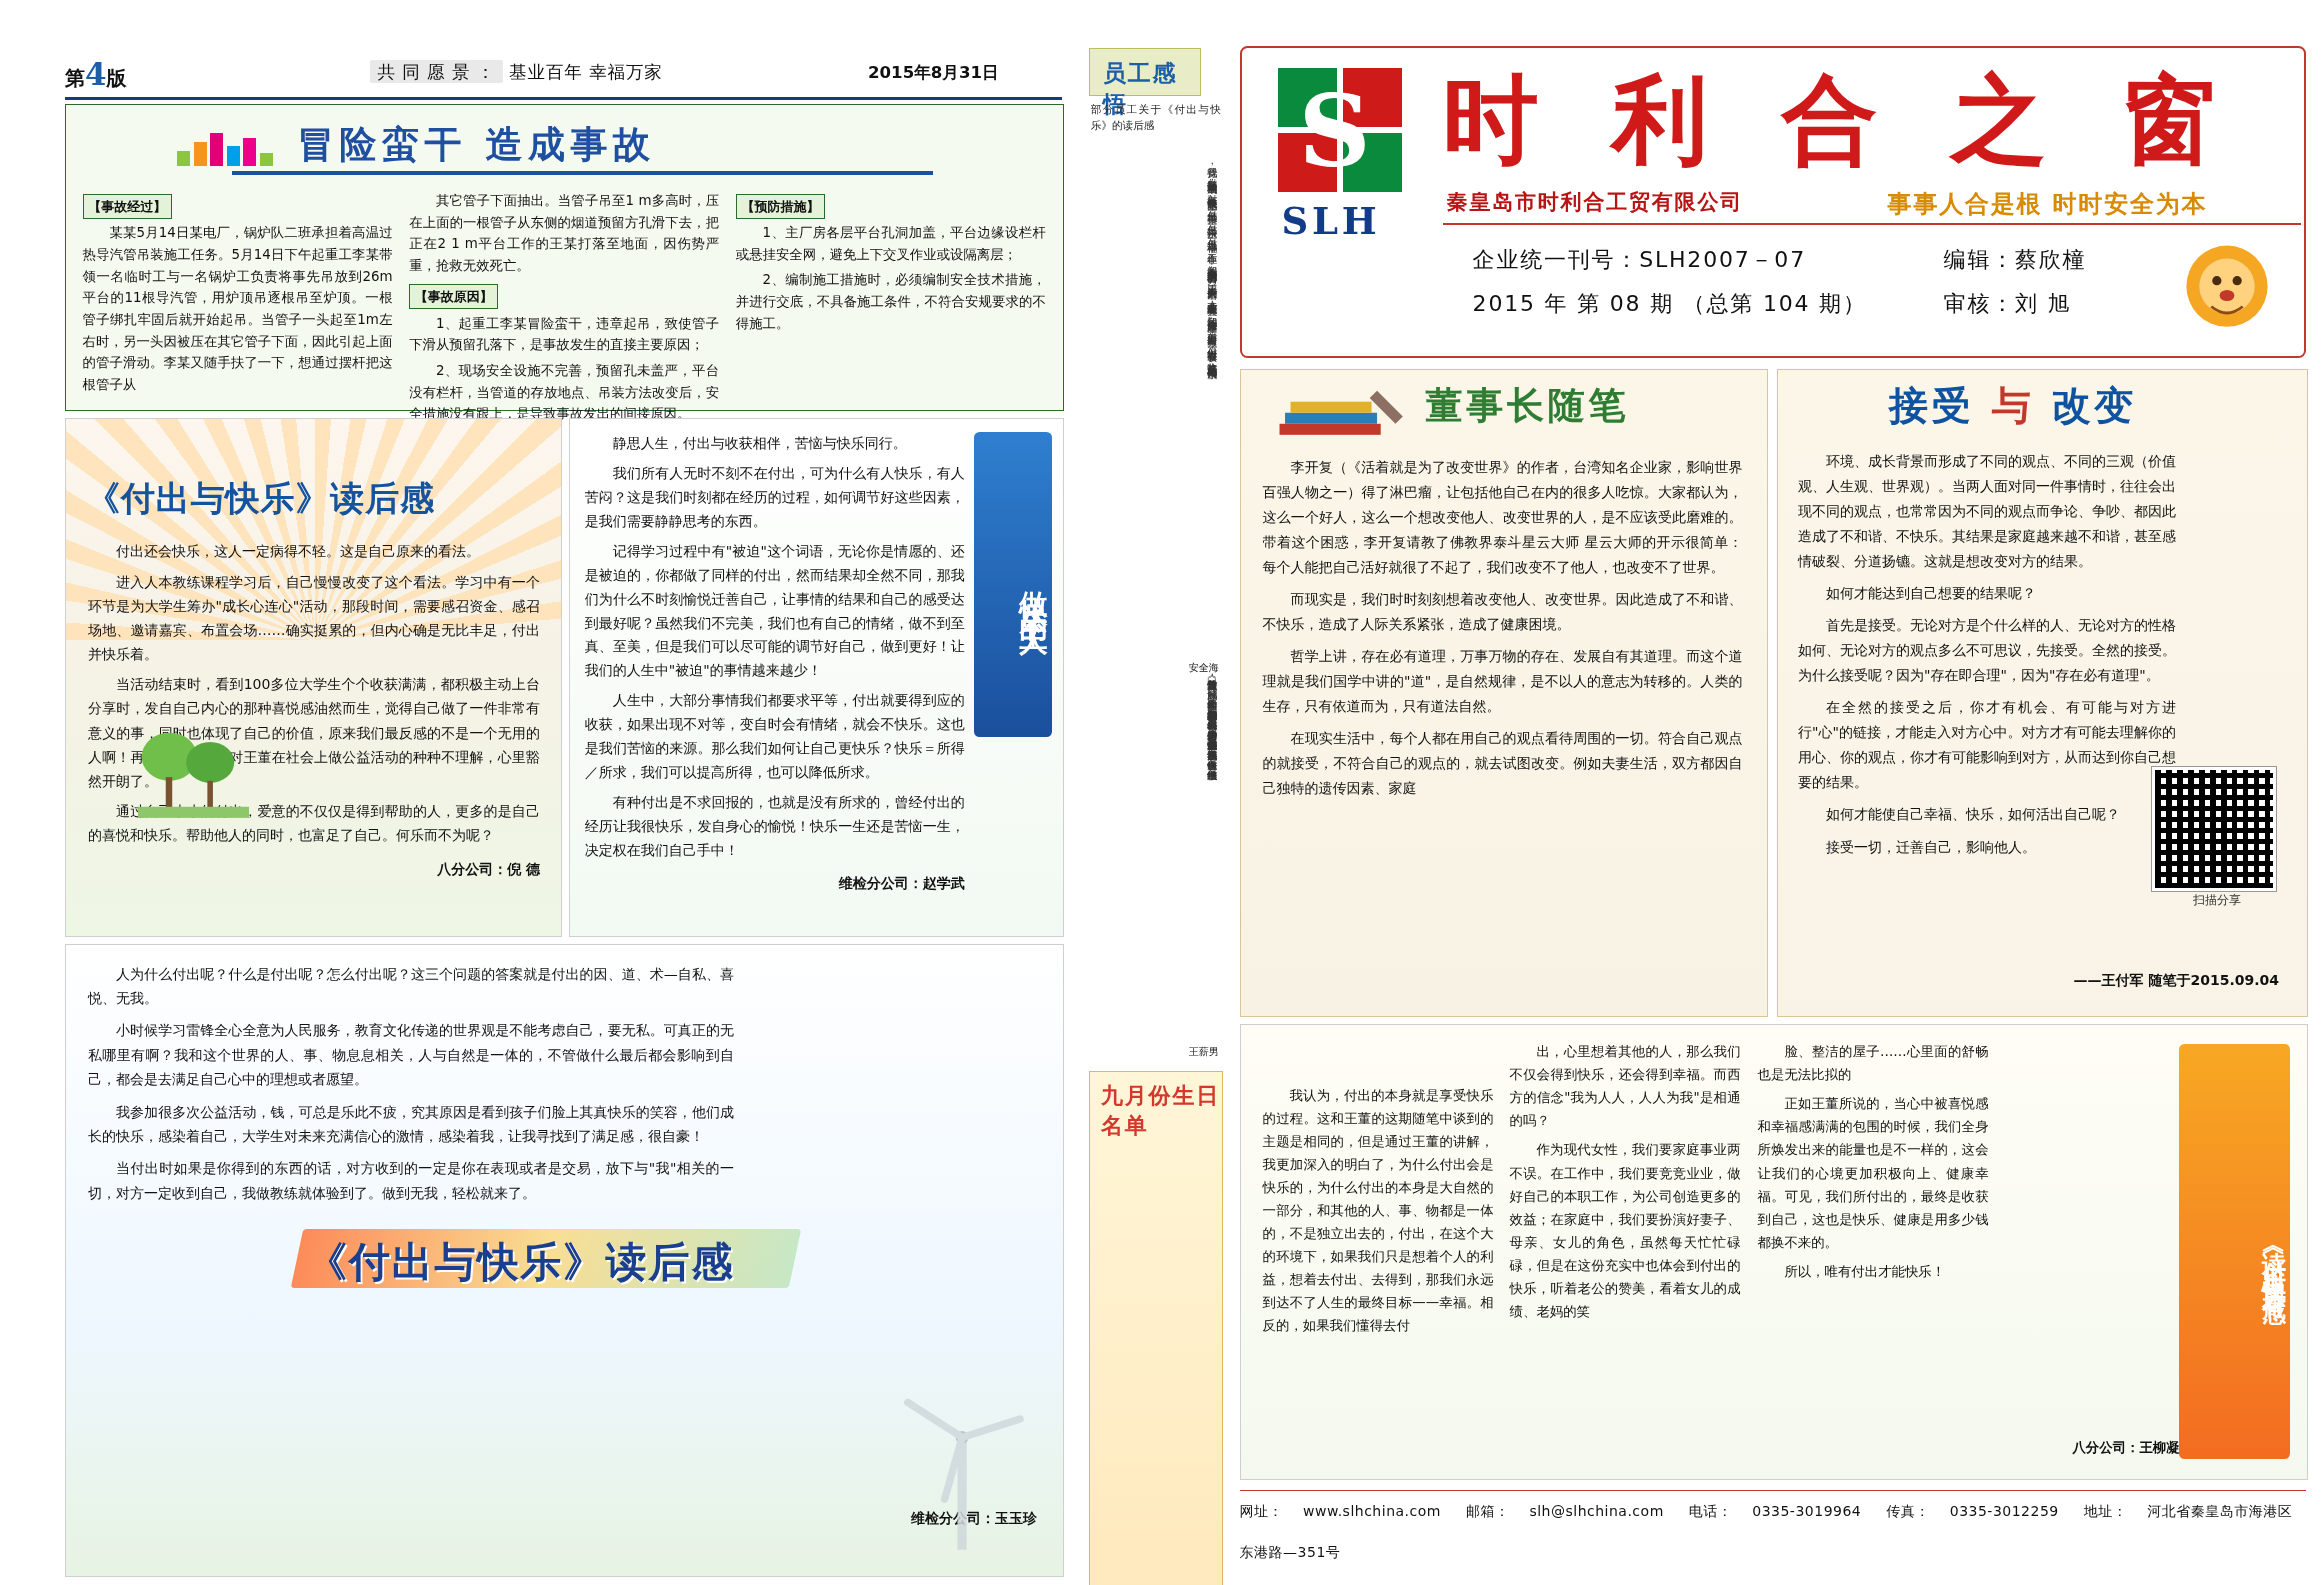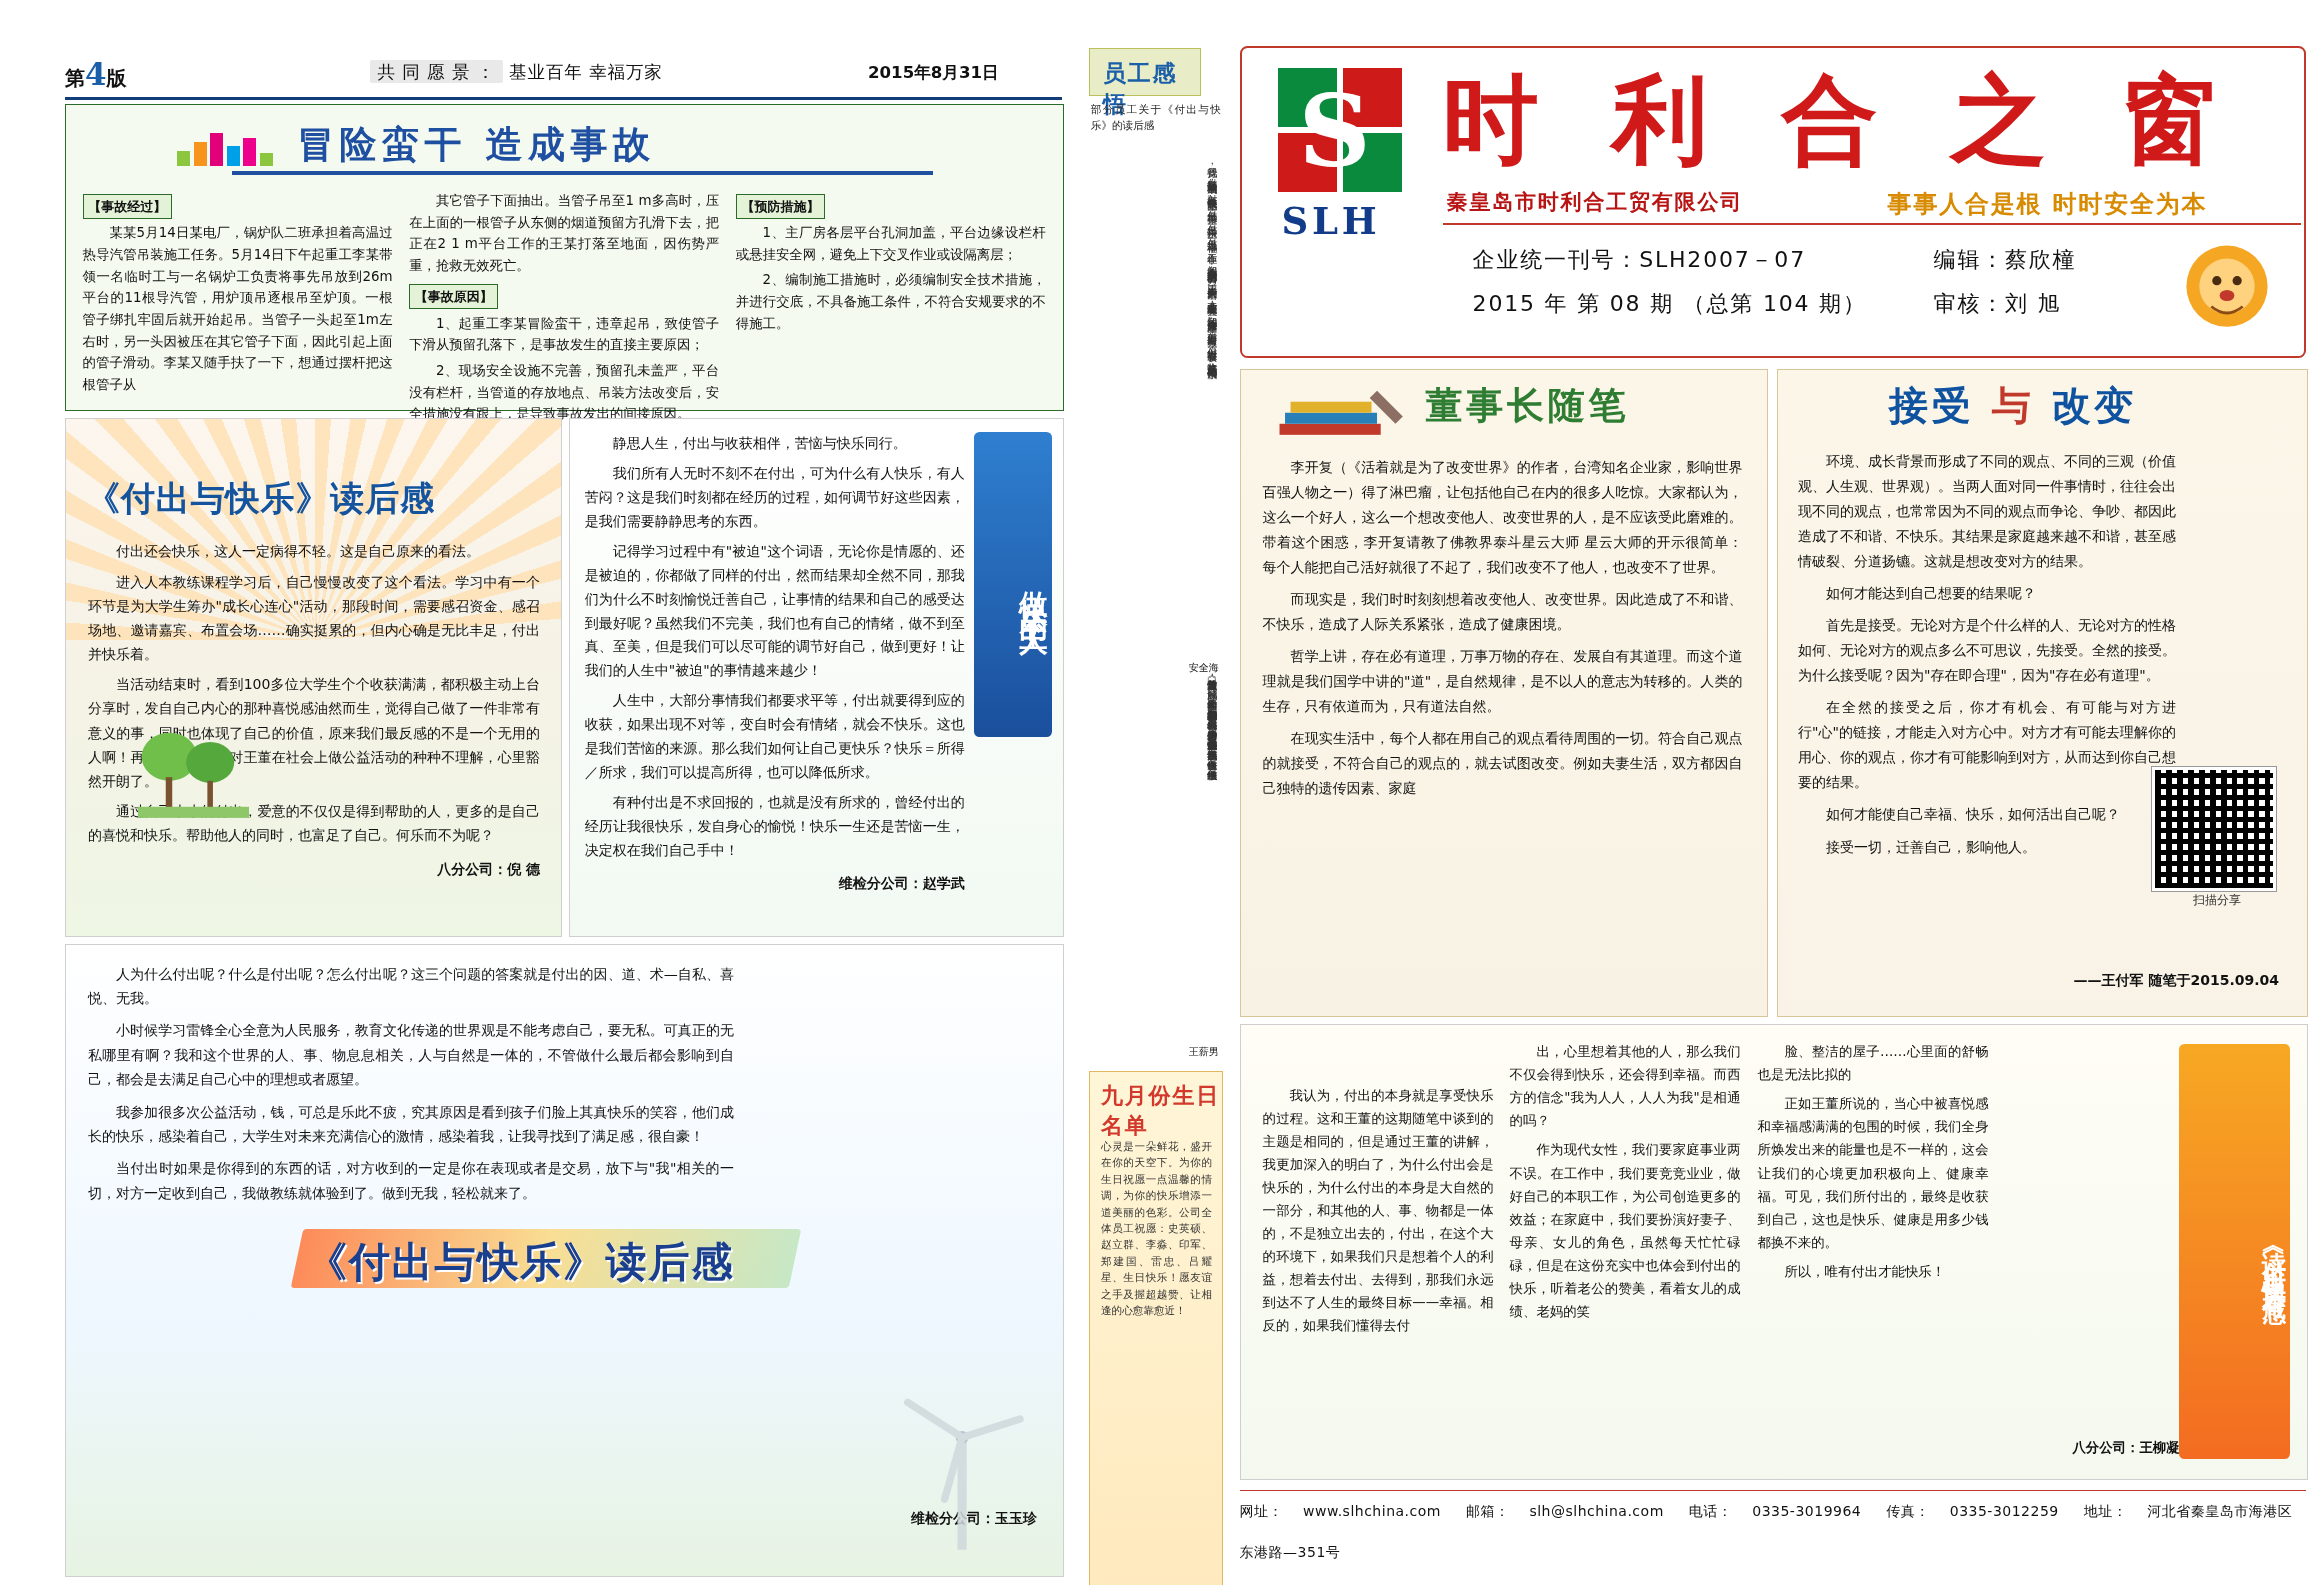--- a/index.html
+++ b/index.html
@@ -70,21 +70,21 @@
   .logo .sq2{position:absolute;left:81px;top:7.4px;width:59px;height:59px;background:#cf1a1a;}
   .logo .sq3{position:absolute;left:16.6px;top:72px;width:59px;height:59px;background:#cf1a1a;}
   .logo .sq4{position:absolute;left:81px;top:72px;width:59px;height:59px;background:#0a8a3c;}
   .logo .s{position:absolute;left:37px;top:20px;font-size:100px;font-weight:bold;color:#fff;font-family:"DejaVu Serif","Liberation Serif",serif;line-height:1;}
   .logo .slh{position:absolute;left:20px;top:138px;font-size:37px;font-weight:bold;color:#123b8a;letter-spacing:3.7px;font-family:"DejaVu Serif","Liberation Serif",serif;}
   .np-title{position:absolute;left:201px;top:18.5px;font-size:96px;font-weight:bold;color:#d01a1a;letter-spacing:20px;font-family:"DejaVu Serif","Liberation Serif",serif;line-height:1.1;}
   .np-sub{position:absolute;left:205px;top:140px;font-size:21px;font-weight:bold;color:#b81414;letter-spacing:1.8px;}
   .np-sub2{position:absolute;left:646px;top:140px;font-size:24px;font-weight:bold;color:#d88a00;letter-spacing:1.8px;}
   .np-line{position:absolute;left:201px;top:175px;width:858px;height:1.8px;background:#c0392b;}
   .np-meta{position:absolute;left:231px;top:190px;width:831px;font-size:22px;line-height:2;letter-spacing:1.8px;}
-  .np-meta .row{display:flex;}
+  .np-meta .row{display:flex;gap:10px;}
   .np-meta .c1{width:461px;}
   .lion{position:absolute;right:16.6px;top:181px;width:120px;height:120px;}
   .chair-box{position:absolute;left:16.6px;top:369px;width:526px;height:646px;border:0.9px solid #d8c69a;background:linear-gradient(180deg,#fbf6e8,#f7f2e3);overflow:hidden;}
   .chair-title{position:absolute;left:185px;top:11px;font-size:37px;font-weight:bold;color:#2e7d32;letter-spacing:3.7px;font-family:"DejaVu Serif","Liberation Serif",serif;}
   .books{position:absolute;left:33px;top:13px;width:138px;height:65px;}
   .chair-body{position:absolute;left:22px;top:85px;width:480px;font-size:14px;line-height:1.78;text-align:justify;}
   .chair-body p{margin:0 0 7.4px;text-indent:2em;}
 
   .accept-box{position:absolute;left:554px;top:369px;width:529px;height:646px;border:0.9px solid #d8c69a;background:linear-gradient(180deg,#fbf6e8,#f8f3e6);overflow:hidden;}
   .accept-title{position:absolute;left:111px;top:9.2px;font-size:39px;font-weight:bold;color:#0f52a0;letter-spacing:3.7px;font-family:"DejaVu Serif","Liberation Serif",serif;}
@@ -221,21 +221,20 @@
       <span>员工感悟</span>
     </div>
     <div class="mid-sub">部分员工关于《付出与快乐》的读后感</div>
     <div class="mid-vert">我觉得，付出和快乐是相辅相成的，有付出才会有快乐的感觉。付出是一种美德，付出是一种快乐，付出也是一种幸福。在工作中，我们每个人都在默默地付出着自己的努力，正因为有了大家的付出，企业才会不断地发展壮大，我们的生活才会越来越好。付出不一定要有回报，但付出一定会有收获，这收获就是内心的充实与快乐。</div>
     <div style="position:absolute;left:3.7px;top:613px;width:126px;font-size:10px;text-align:right;">安全海</div>
     <div class="mid-vert2">读完《付出与快乐》这篇文章，感触颇深。在日常的工作和生活中，我们总会遇到各种各样的困难和挫折，但只要我们用心去付出，用爱去对待身边的每一个人，就一定能够收获属于自己的那份快乐。让我们从点滴小事做起，在付出中体会快乐，在快乐中继续付出。</div>
     <div style="position:absolute;left:3.7px;top:997px;width:126px;font-size:10px;text-align:right;">王薪男</div>
 
     <div class="bday">
       <h3>九月份生日名单</h3>
-      <div class="sub">心灵是一朵鲜花，盛开在你的天空下。为你的生日祝愿一点温馨的情调，为你的快乐增添一道美丽的色彩。公司全体员工祝愿：史英硕、赵立群、李淼、印军、郑建国、雷忠、吕耀星、生日快乐！愿友谊之手及握超越赞、让相逢的心愈靠愈近！</div>
     </div>
   </div>
 
   <div class="right-page">
 
     <div class="nameplate">
       <div class="logo">
         <div class="sq1"></div>
           <div class="sq2"></div>
           <div class="sq3"></div>

